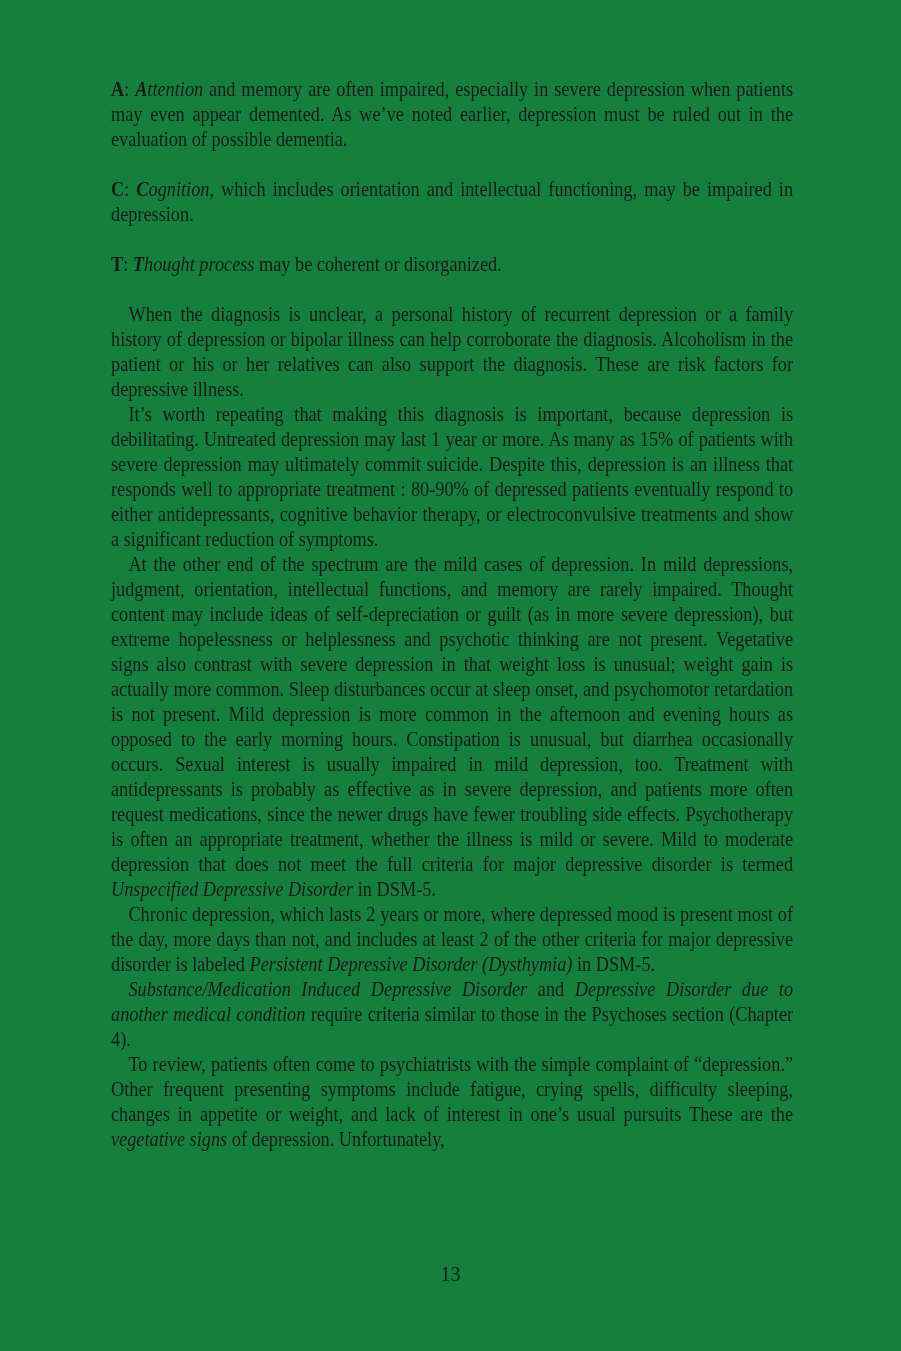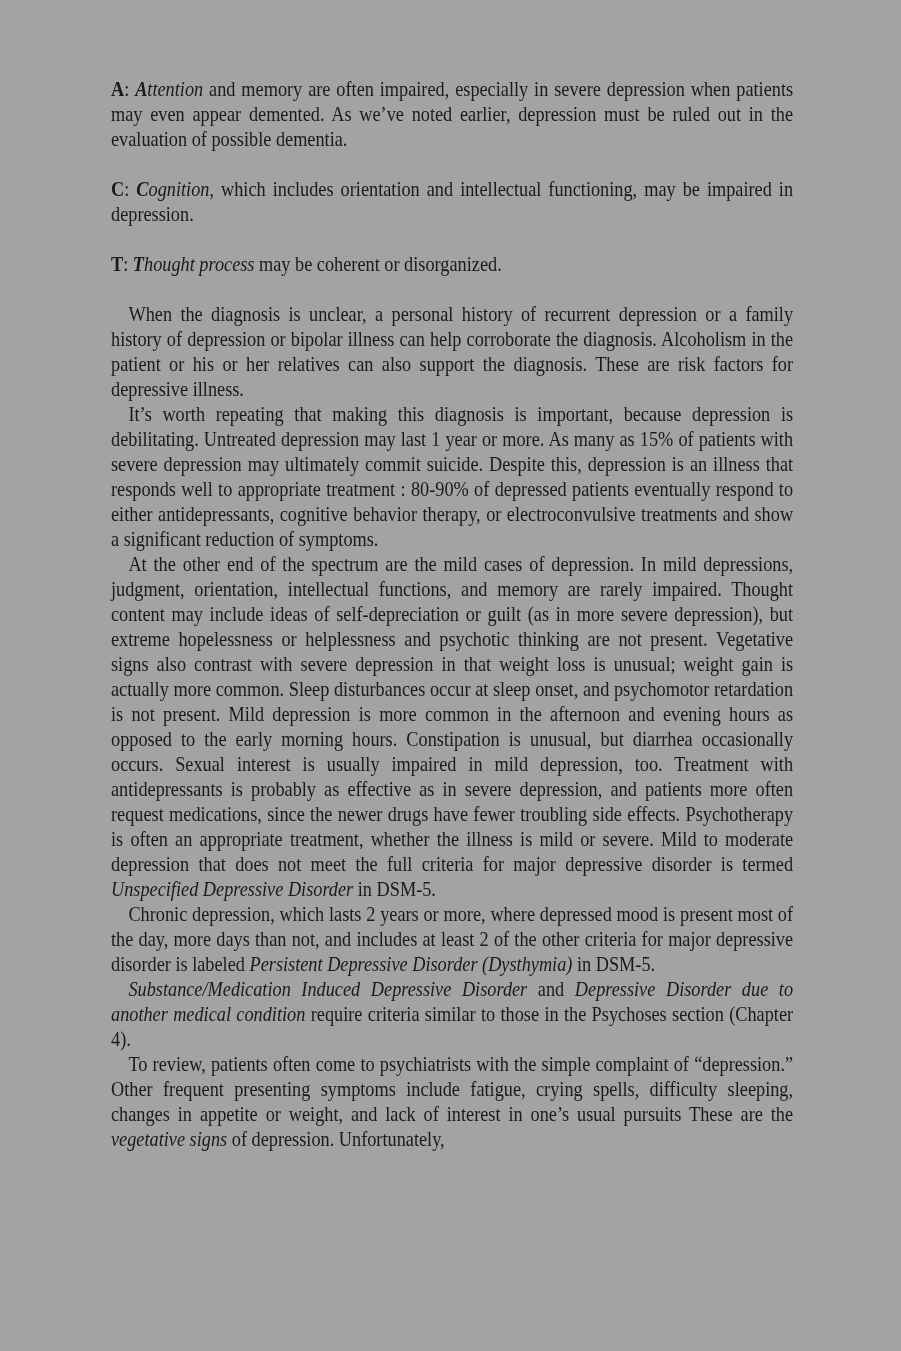--- a/index.html
+++ b/index.html
@@ -4,21 +4,21 @@
 <style>
   html, body {
     margin: 0;
     padding: 0;
     background: #ffffff;
   }
   .page {
     position: relative;
     width: 901px;
     height: 1351px;
-    background: #a3a3a3;
+    background: #15803d;
     overflow: hidden;
     font-family: "Liberation Serif", "DejaVu Serif", serif;
     color: #1a1a1a;
   }
   
   .text-col {
     position: absolute;
     left: 111px;
     top: 77px;
     width: 784px;
@@ -59,13 +59,14 @@
       <p class="letter-block"><span class="s-b">A</span><span>: </span><span class="s-bi">A</span><span class="s-i">ttention</span><span> and memory are often impaired, especially in severe depression when patients may even appear demented. As we’ve noted earlier, depression must be ruled out in the evaluation of possible dementia.</span></p>
       <p class="letter-block"><span class="s-b">C</span><span>: </span><span class="s-bi">C</span><span class="s-i">ognition,</span><span> which includes orientation and intellectual functioning, may be impaired in depression.</span></p>
       <p class="letter-block"><span class="s-b">T</span><span>: </span><span class="s-bi">T</span><span class="s-i">hought process</span><span> may be coherent or disorganized.</span></p>
       <p class="body"><span>When the diagnosis is unclear, a personal history of recurrent depression or a family history of depression or bipolar illness can help corroborate the diagnosis. Alcoholism in the patient or his or her relatives can also support the diagnosis. These are risk factors for depressive illness.</span></p>
       <p class="body"><span>It’s worth repeating that making this diagnosis is important, because depression is debilitating. Untreated depression may last 1 year or more. As many as 15% of patients with severe depression may ultimately commit suicide. Despite this, depression is an illness that responds well to appropriate treatment : 80-90% of depressed patients eventually respond to either antidepressants, cognitive behavior therapy, or electroconvulsive treatments and show a significant reduction of symptoms.</span></p>
       <p class="body"><span>At the other end of the spectrum are the mild cases of depression. In mild depressions, judgment, orientation, intellectual functions, and memory are rarely impaired. Thought content may include ideas of self-depreciation or guilt (as in more severe depression), but extreme hopelessness or helplessness and psychotic thinking are not present. Vegetative signs also contrast with severe depression in that weight loss is unusual; weight gain is actually more common. Sleep disturbances occur at sleep onset, and psychomotor retardation is not present. Mild depression is more common in the afternoon and evening hours as opposed to the early morning hours. Constipation is unusual, but diarrhea occasionally occurs. Sexual interest is usually impaired in mild depression, too. Treatment with antidepressants is probably as effective as in severe depression, and patients more often request medications, since the newer drugs have fewer troubling side effects. Psychotherapy is often an appropriate treatment, whether the illness is mild or severe. Mild to moderate depression that does not meet the full criteria for major depressive disorder is termed </span><span class="s-i">Unspecified Depressive Disorder</span><span> in DSM-5.</span></p>
       <p class="body"><span>Chronic depression, which lasts 2 years or more, where depressed mood is present most of the day, more days than not, and includes at least 2 of the other criteria for major depressive disorder is labeled </span><span class="s-i">Persistent Depressive Disorder (Dysthymia)</span><span> in DSM-5.</span></p>
       <p class="body"><span class="s-i">Substance/Medication Induced Depressive Disorder</span><span> and </span><span class="s-i">Depressive Disorder due to another medical condition</span><span> require criteria similar to those in the Psychoses section (Chapter 4).</span></p>
       <p class="body"><span>To review, patients often come to psychiatrists with the simple complaint of “depression.” Other frequent presenting symptoms include fatigue, crying spells, difficulty sleeping, changes in appetite or weight, and lack of interest in one’s usual pursuits These are the </span><span class="s-i">vegetative signs</span><span> of depression. Unfortunately,</span></p>
     </div>
+  <div class="page-number">13</div>
 </div>
 
 </body></html>

